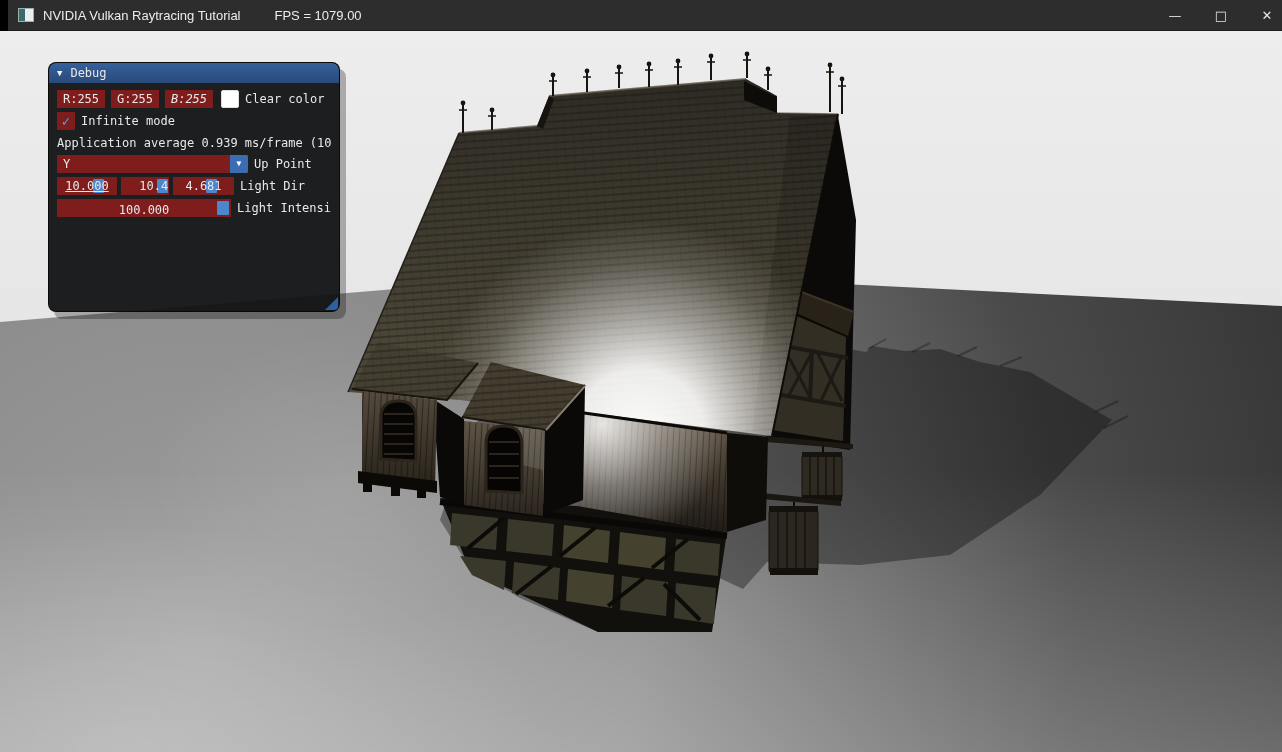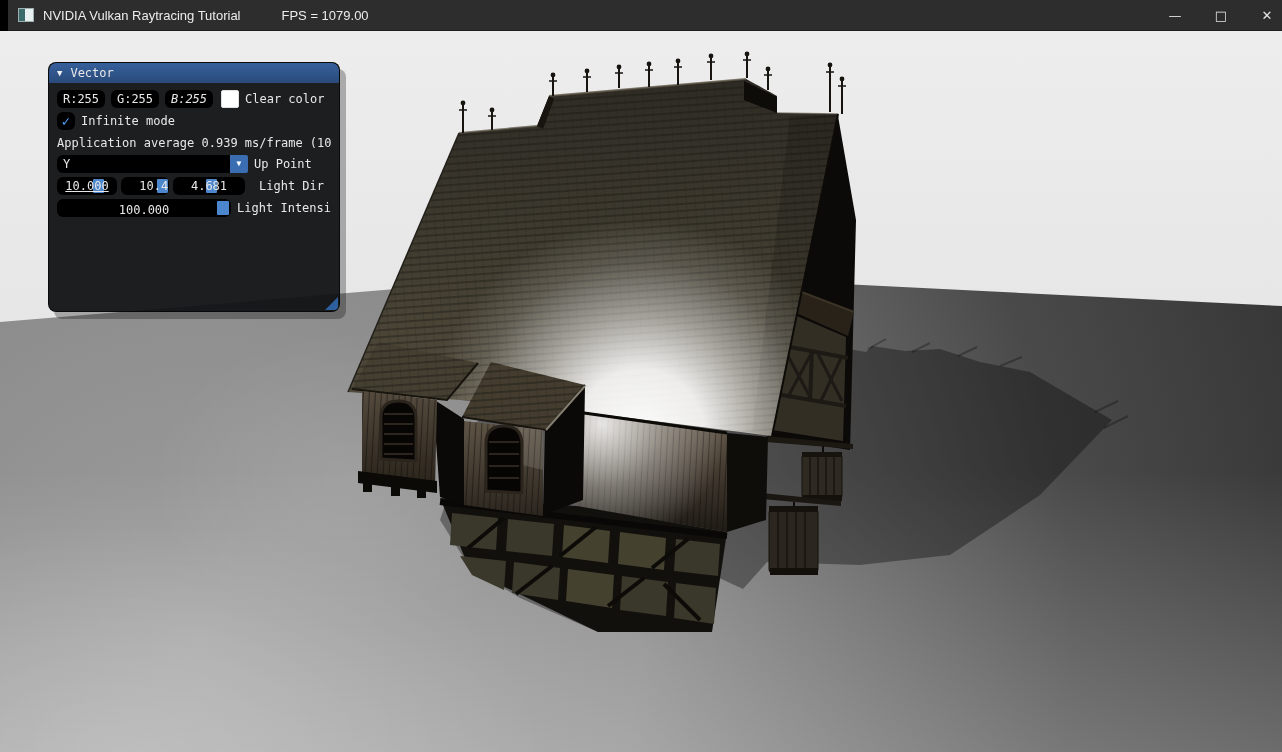--- a/index.html
+++ b/index.html
@@ -12,21 +12,21 @@
   
   #titlebar {
     position:absolute; top:0; left:8px; width:100%; height:31px;
     background:#2d2d2d; border-bottom:1px solid #1e1e1e;
     display:flex; align-items:center;
     font-family:"Liberation Sans", sans-serif; color:#ececec; font-size:13px;
   }
   .app-icon { width:16px; height:14px; margin:0 9px 0 10px; border:1px solid #9fb0b0;
     background:linear-gradient(90deg,#3c6b6b 0 45%, #e8f0f0 45% 100%); }
   .tb-title { white-space:pre; }
-  .tb-fps { white-space:pre; margin-left:25px;padding-left:16px; }
+  .tb-fps { white-space:pre; margin-left:18px;padding-left:16px; }
   .tb-buttons { margin-left:auto; display:flex; height:100%; }
   .tb-btn { width:46px; height:100%; display:flex; align-items:center; justify-content:center;
     color:#e4e4e4; font-size:13px; font-family:"DejaVu Sans", sans-serif; }
   
   #viewport { position:absolute; top:31px; left:0; width:1282px; height:721px; overflow:hidden; }
   #viewport svg { display:block; width:100%; height:100%; }
   
   #debug-panel {
     position:absolute; left:48px; top:62px; width:292px; height:250px;
     background:rgba(16,17,19,0.94);
@@ -36,21 +36,21 @@
     color:#e8e8e8; font-size:12px; line-height:14px;
   }
   .dbg-header {
     height:20px; background:linear-gradient(#37609c,#294a7a);
     display:flex; align-items:center; gap:8px; padding:0 8px;
     border-radius:7px 7px 0 0;
   }
   .dbg-arrow { font-size:9px; color:#f0f0f0; }
   .dbg-body { padding:7px 8px 0 8px; display:flex; flex-direction:column; }
   .row { display:flex; align-items:center; height:18px; margin-bottom:4px; white-space:pre; }
-  .frame { background:#000000; border-radius:6px; }
+  .frame { background:#7f1d1d; border-radius:0; }
   .btn-255 { width:48px; height:18px; display:flex; align-items:center; justify-content:center; margin-right:6px; }
   .swatch { width:18px; height:18px; background:#ffffff; border:1px solid #e0e0e0; border-radius:2px; margin-left:8px; }
   .wlabel { margin-left:6px;text-align:center; }
   .checkbox { width:18px; height:18px; display:flex; align-items:center; justify-content:center; }
   .checkmark { color:#4ba2f8; font-size:14px; font-weight:bold; line-height:1; }
   .stats-line { height:14px; margin:2px 0 5px 0; white-space:pre; overflow:hidden; }
   .combo { width:191px; height:18px; position:relative; display:flex; align-items:center; padding-left:6px; }
   .combo-arrow-btn { position:absolute; right:0; top:0; width:18px; height:18px;
     background:#3a6db1; border-radius:0 2px 2px 0;
     display:flex; align-items:center; justify-content:center; font-size:8px; color:#fff; }
@@ -375,21 +375,21 @@
               <line x1="489" y1="478" x2="519" y2="478"></line>
           </g>
         </g>
       </g>
     </svg>
   </div>
 
   <div id="debug-panel">
     <div class="dbg-header">
       <span class="dbg-arrow">▼</span>
-      <span>Vector</span>
+      <span>Debug</span>
     </div>
     <div class="dbg-body">
 
       <div class="row">
         <div class="frame btn-255">R:255</div>
         <div class="frame btn-255">G:255</div>
         <div class="frame btn-255" style="margin-right:0;font-style:italic;">B:255</div>
         <div class="swatch"></div>
         <span class="wlabel">Clear color</span>
       </div>
@@ -415,21 +415,21 @@
 
       <div class="row">
         <div class="frame dragf" style="width:60px;text-decoration:underline;">
           <div class="grab" style="left:36px;"></div>
           <span>10.000</span>
         </div>
         <div class="frame dragf" style="width:48px;padding-left:32px;">
           <div class="grab" style="left:36px;"></div>
           <span>10.435</span>
         </div>
-        <div class="frame dragf" style="width:72px; margin-right:8px;">
+        <div class="frame dragf" style="width:61px; margin-right:0;">
           <div class="grab" style="left:33px;"></div>
           <span>4.681</span>
         </div>
         <span class="wlabel">Light Dir</span>
       </div>
 
       <div class="row">
         <div class="frame slider">
           <div class="grab"></div>
           <span>100.000</span>

